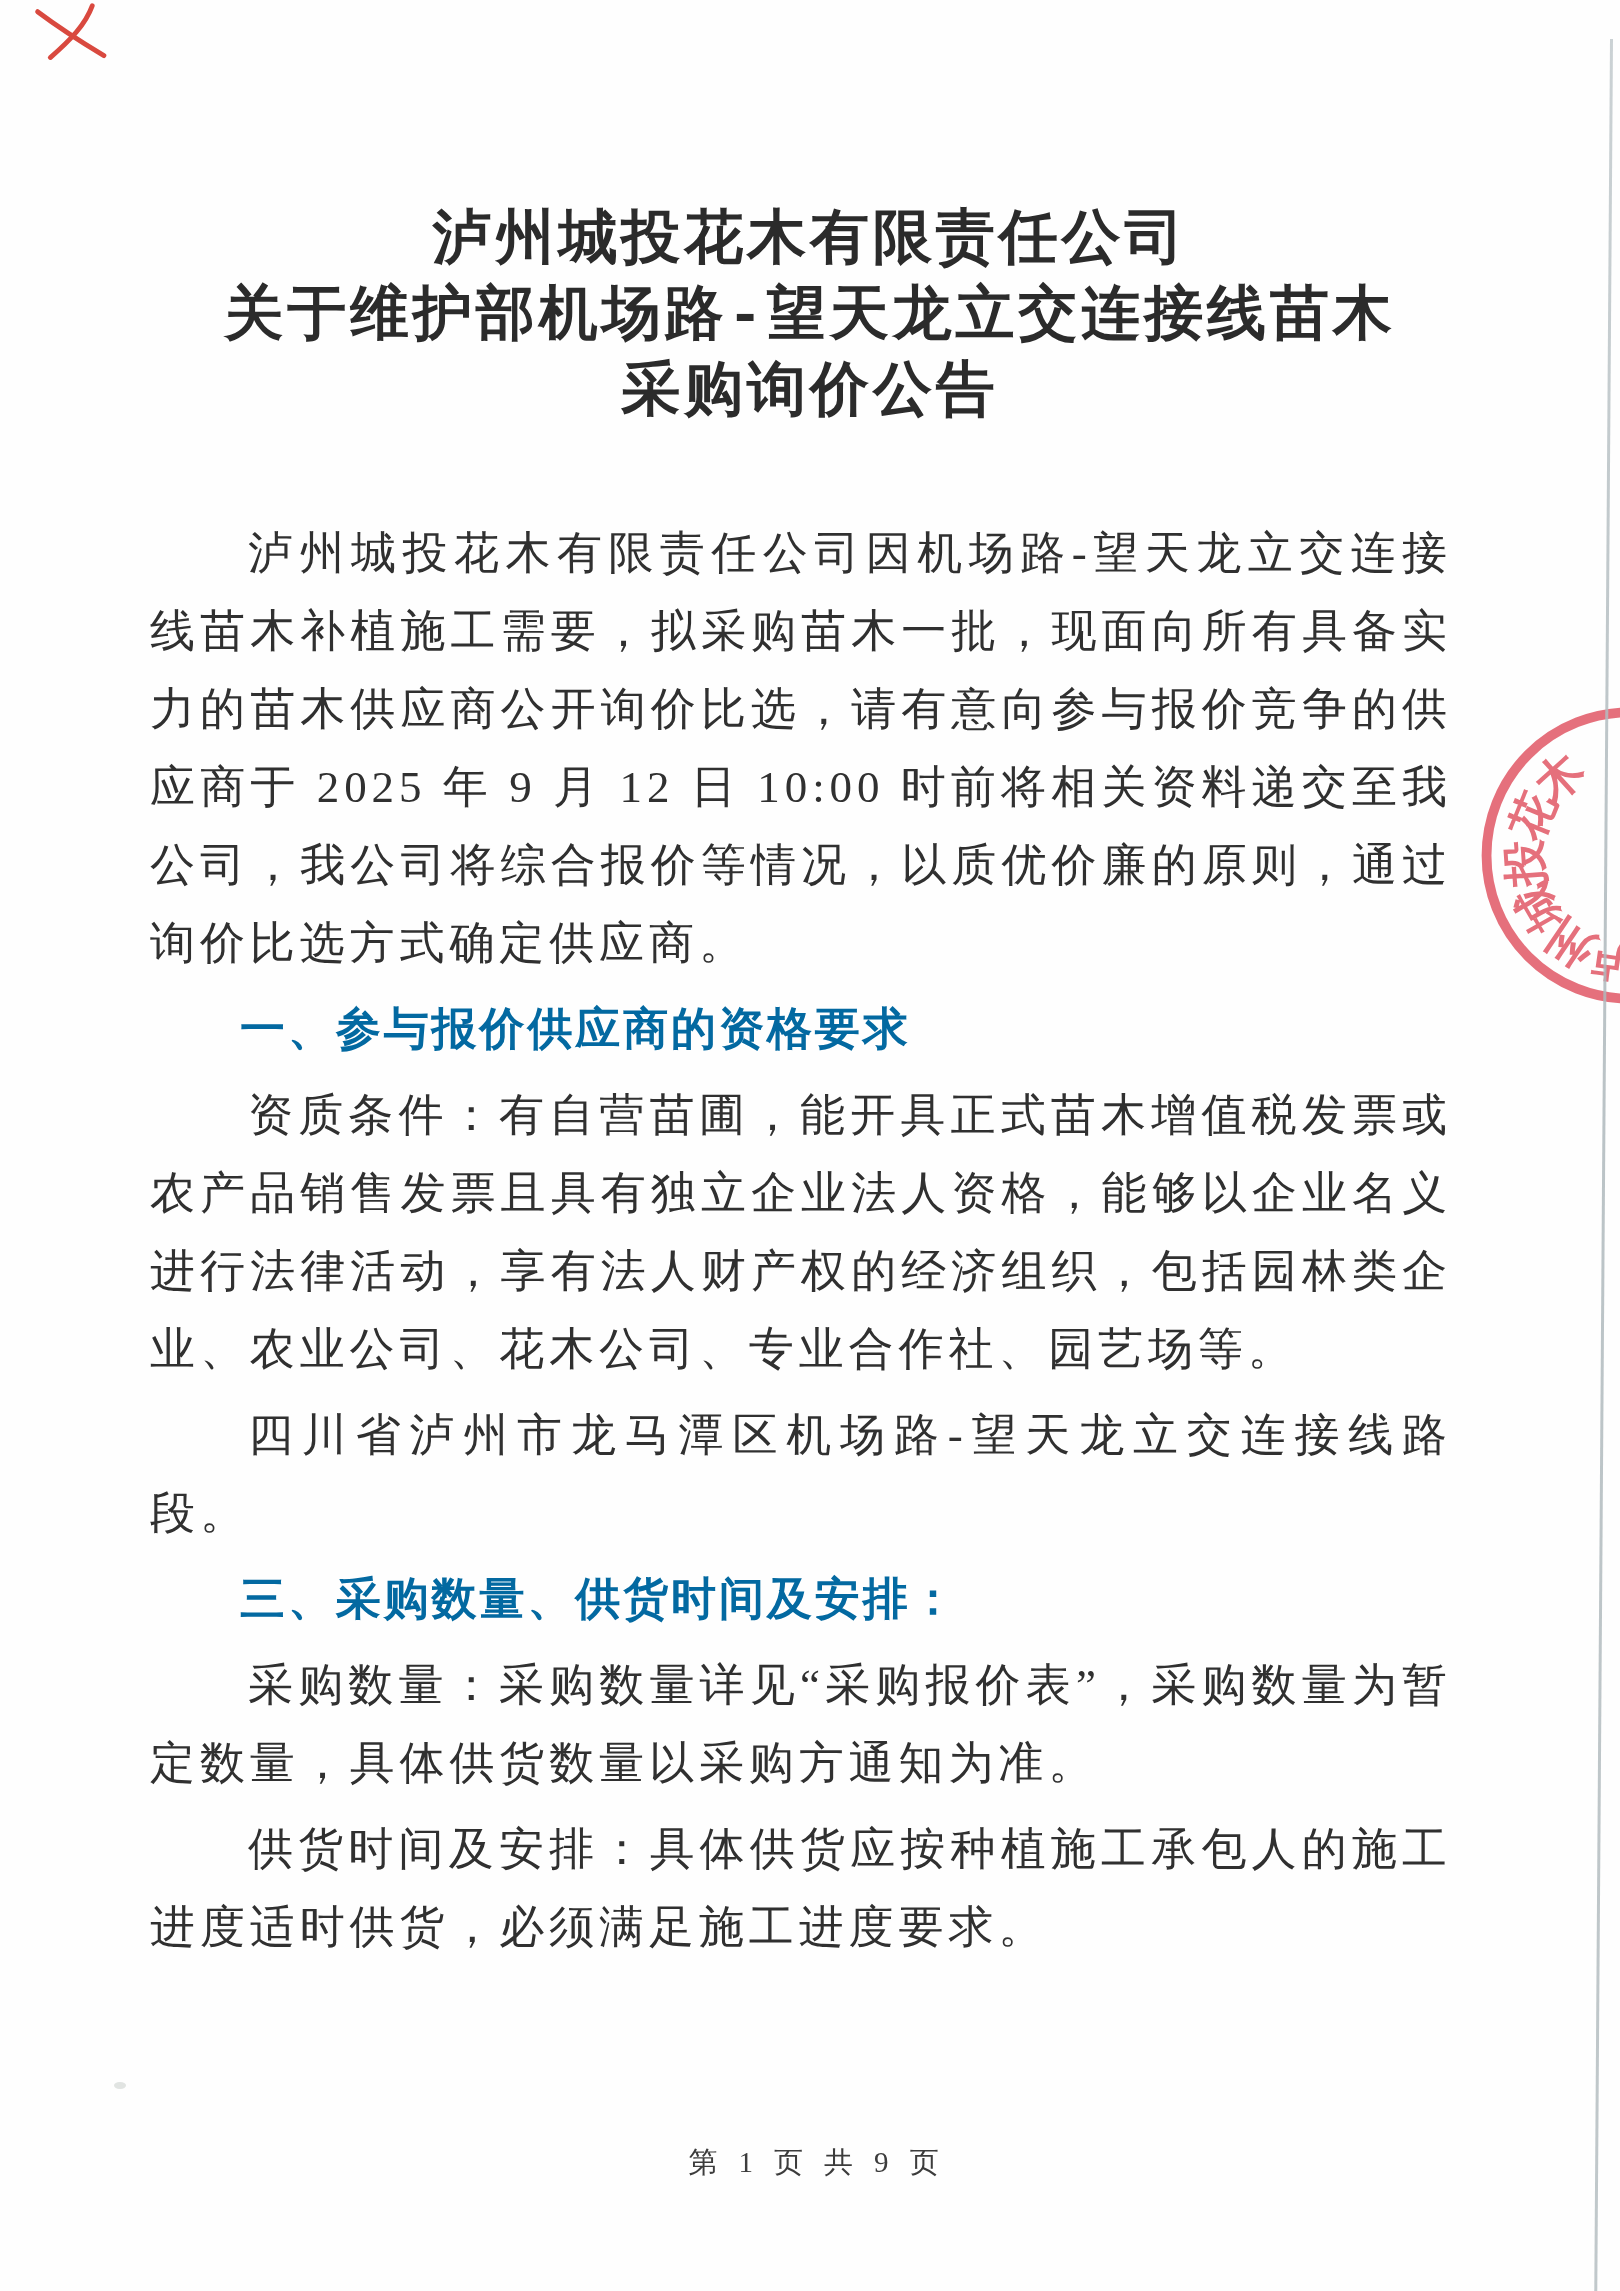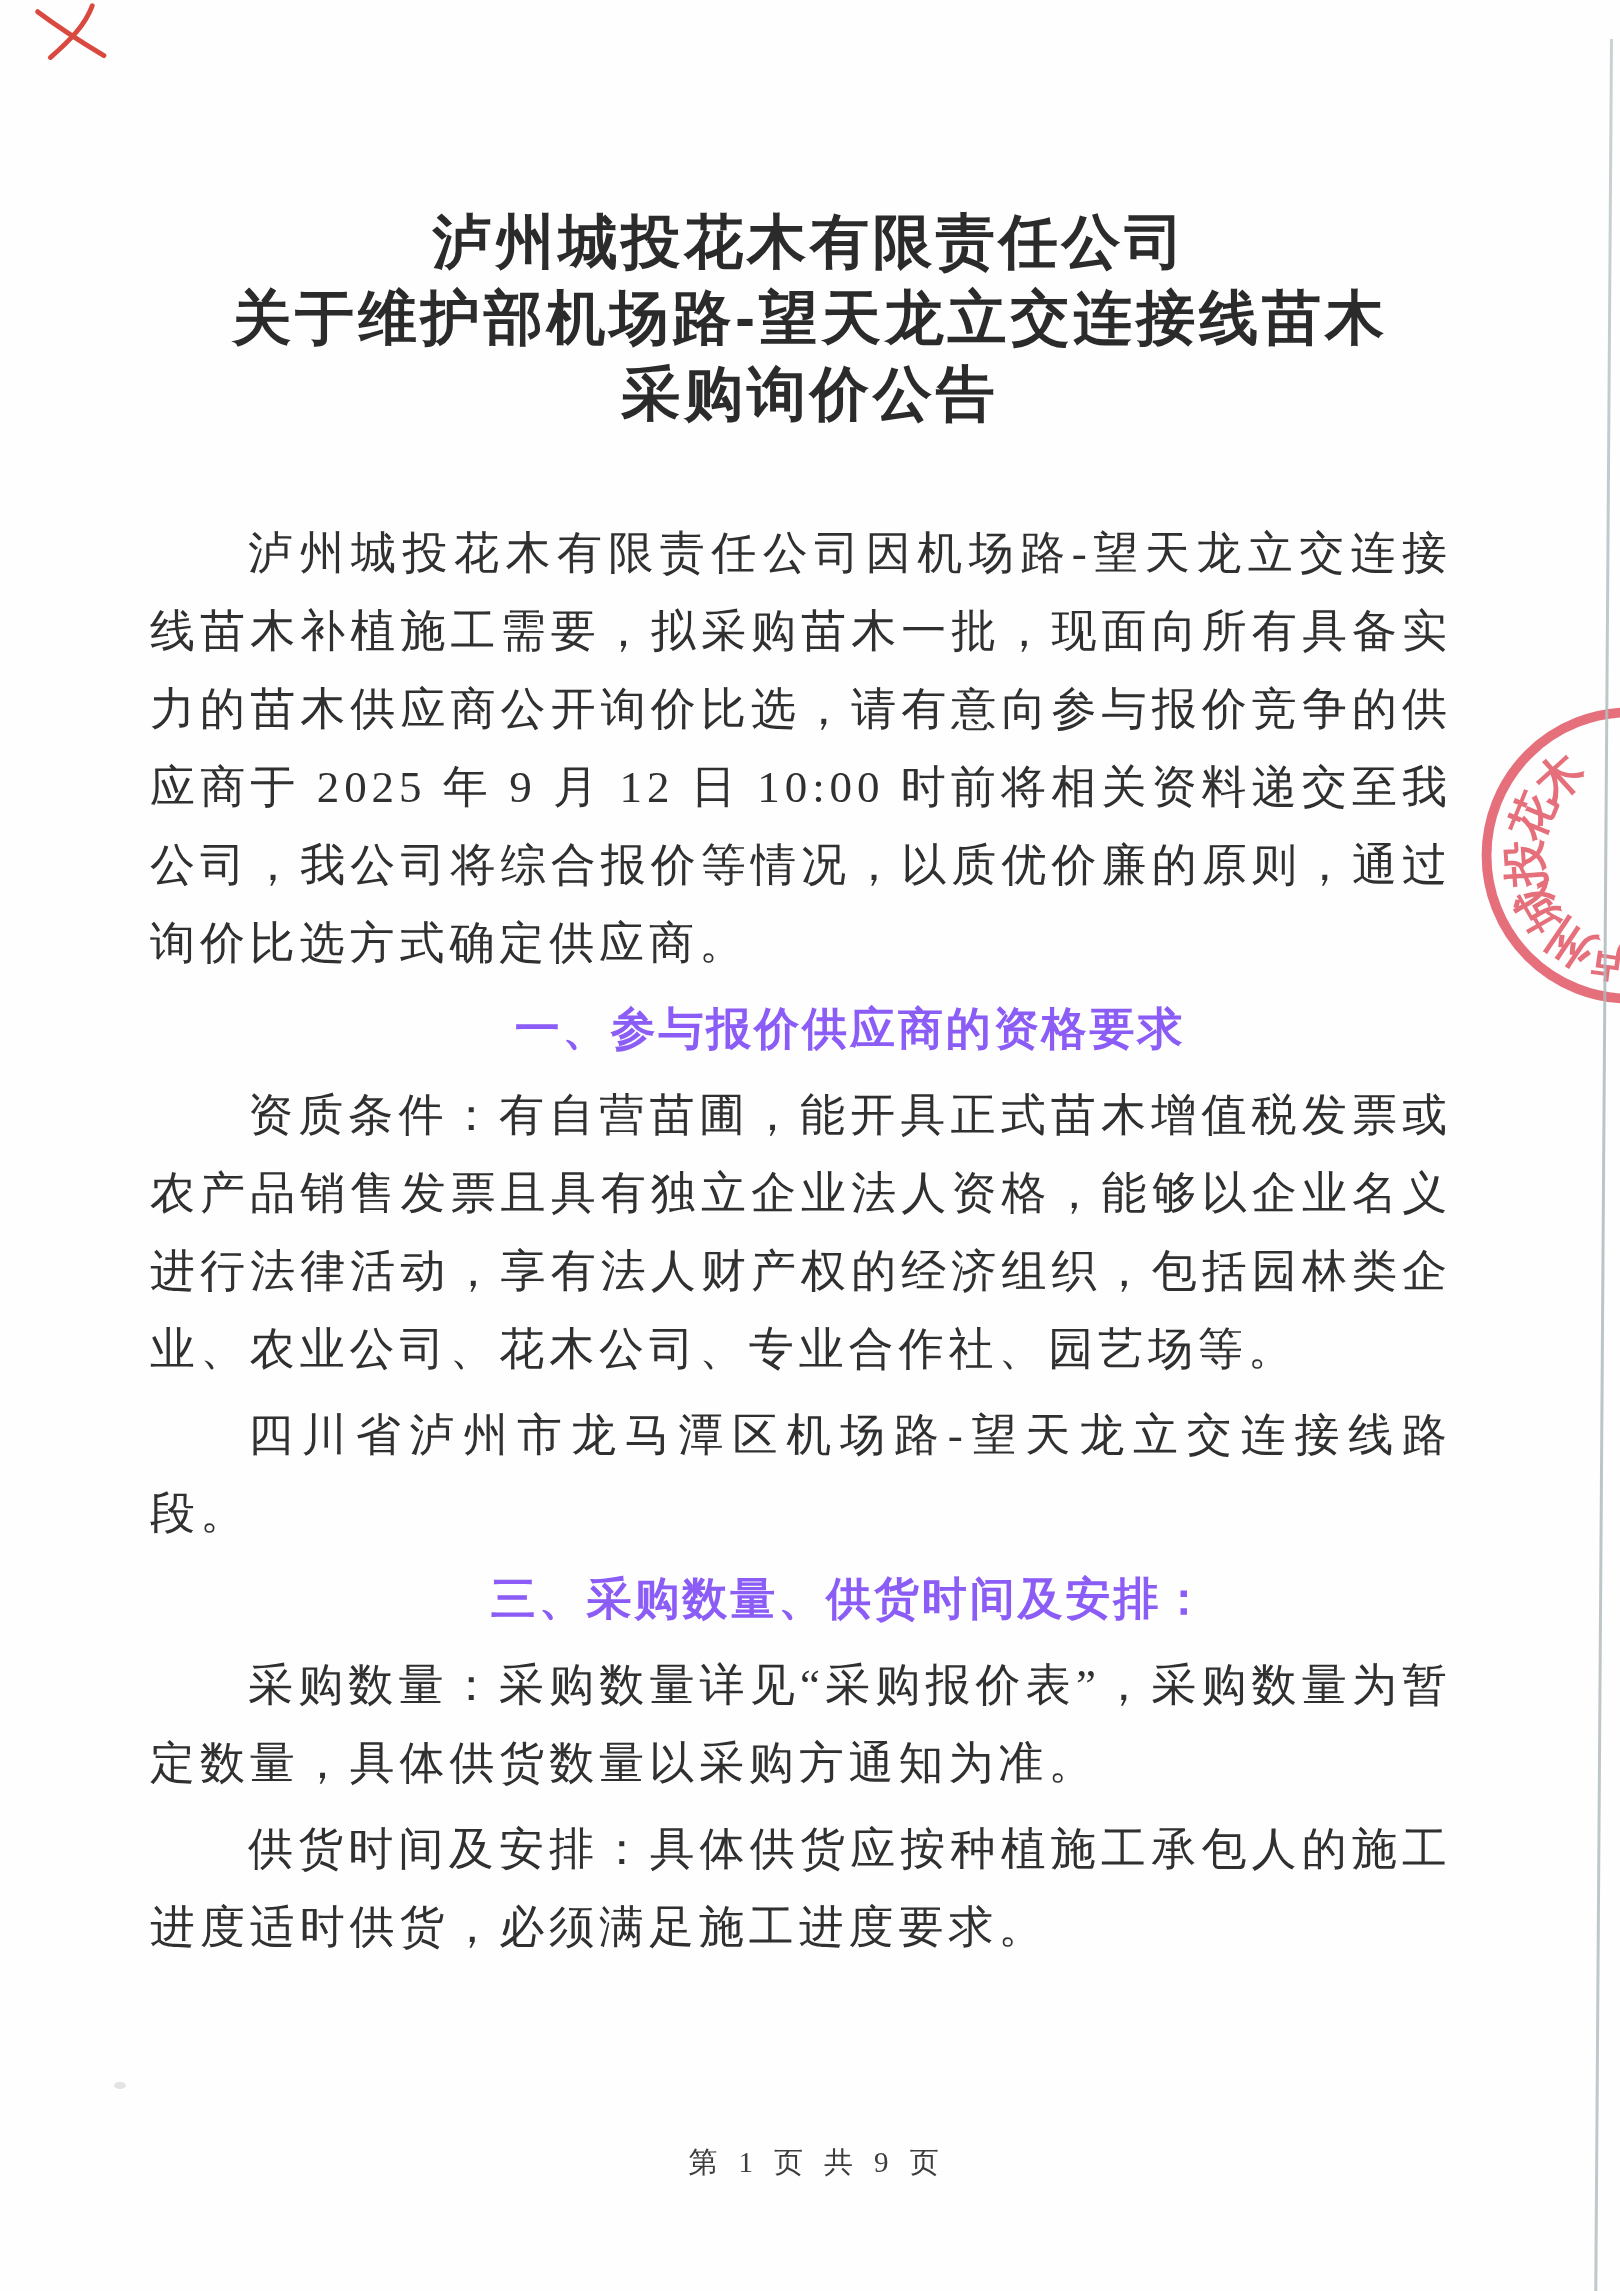--- a/index.html
+++ b/index.html
@@ -11,21 +11,21 @@
     overflow: hidden;
     font-family: "Liberation Serif", "DejaVu Serif", serif;
     color: #2e2e2e;
   }
   .title-block {
     margin: 204px 0 0 0;
     width: 1620px;
     text-align: center;
   }
   .doc-title {
-    font-family: Liberation Sans, sans-serif;
+    font-family: Liberation Mono, monospace;
     font-weight: bold;
     font-size: 59px;
     line-height: 76px;
     letter-spacing: 3.9px;
     color: #2b2b2b;
     white-space: nowrap;
   }
   .doc-body {
     margin: 82px 160px 0 142px;
     width: 1318px;
@@ -40,22 +40,22 @@
     margin: 8px;
     text-indent: 98px;
   }
   .doc-heading {
     margin: 7.8px 0 0 0;
     text-indent: 98px;
     font-family: "Liberation Sans", "DejaVu Sans", sans-serif;
     font-weight: bold;
     font-size: 45px;
     letter-spacing: 2.9px;
-    color: #8b5cf6;
-    text-align: center;
+    color: #0369a1;
+    text-align: left;
   }
   .footer {
     position: absolute;
     left: 158px;
     width: 1318px;
     top: 2143px;
     text-align: center;
     font-size: 29px;
     letter-spacing: 6.9px;
     color: #3c3c3c;

